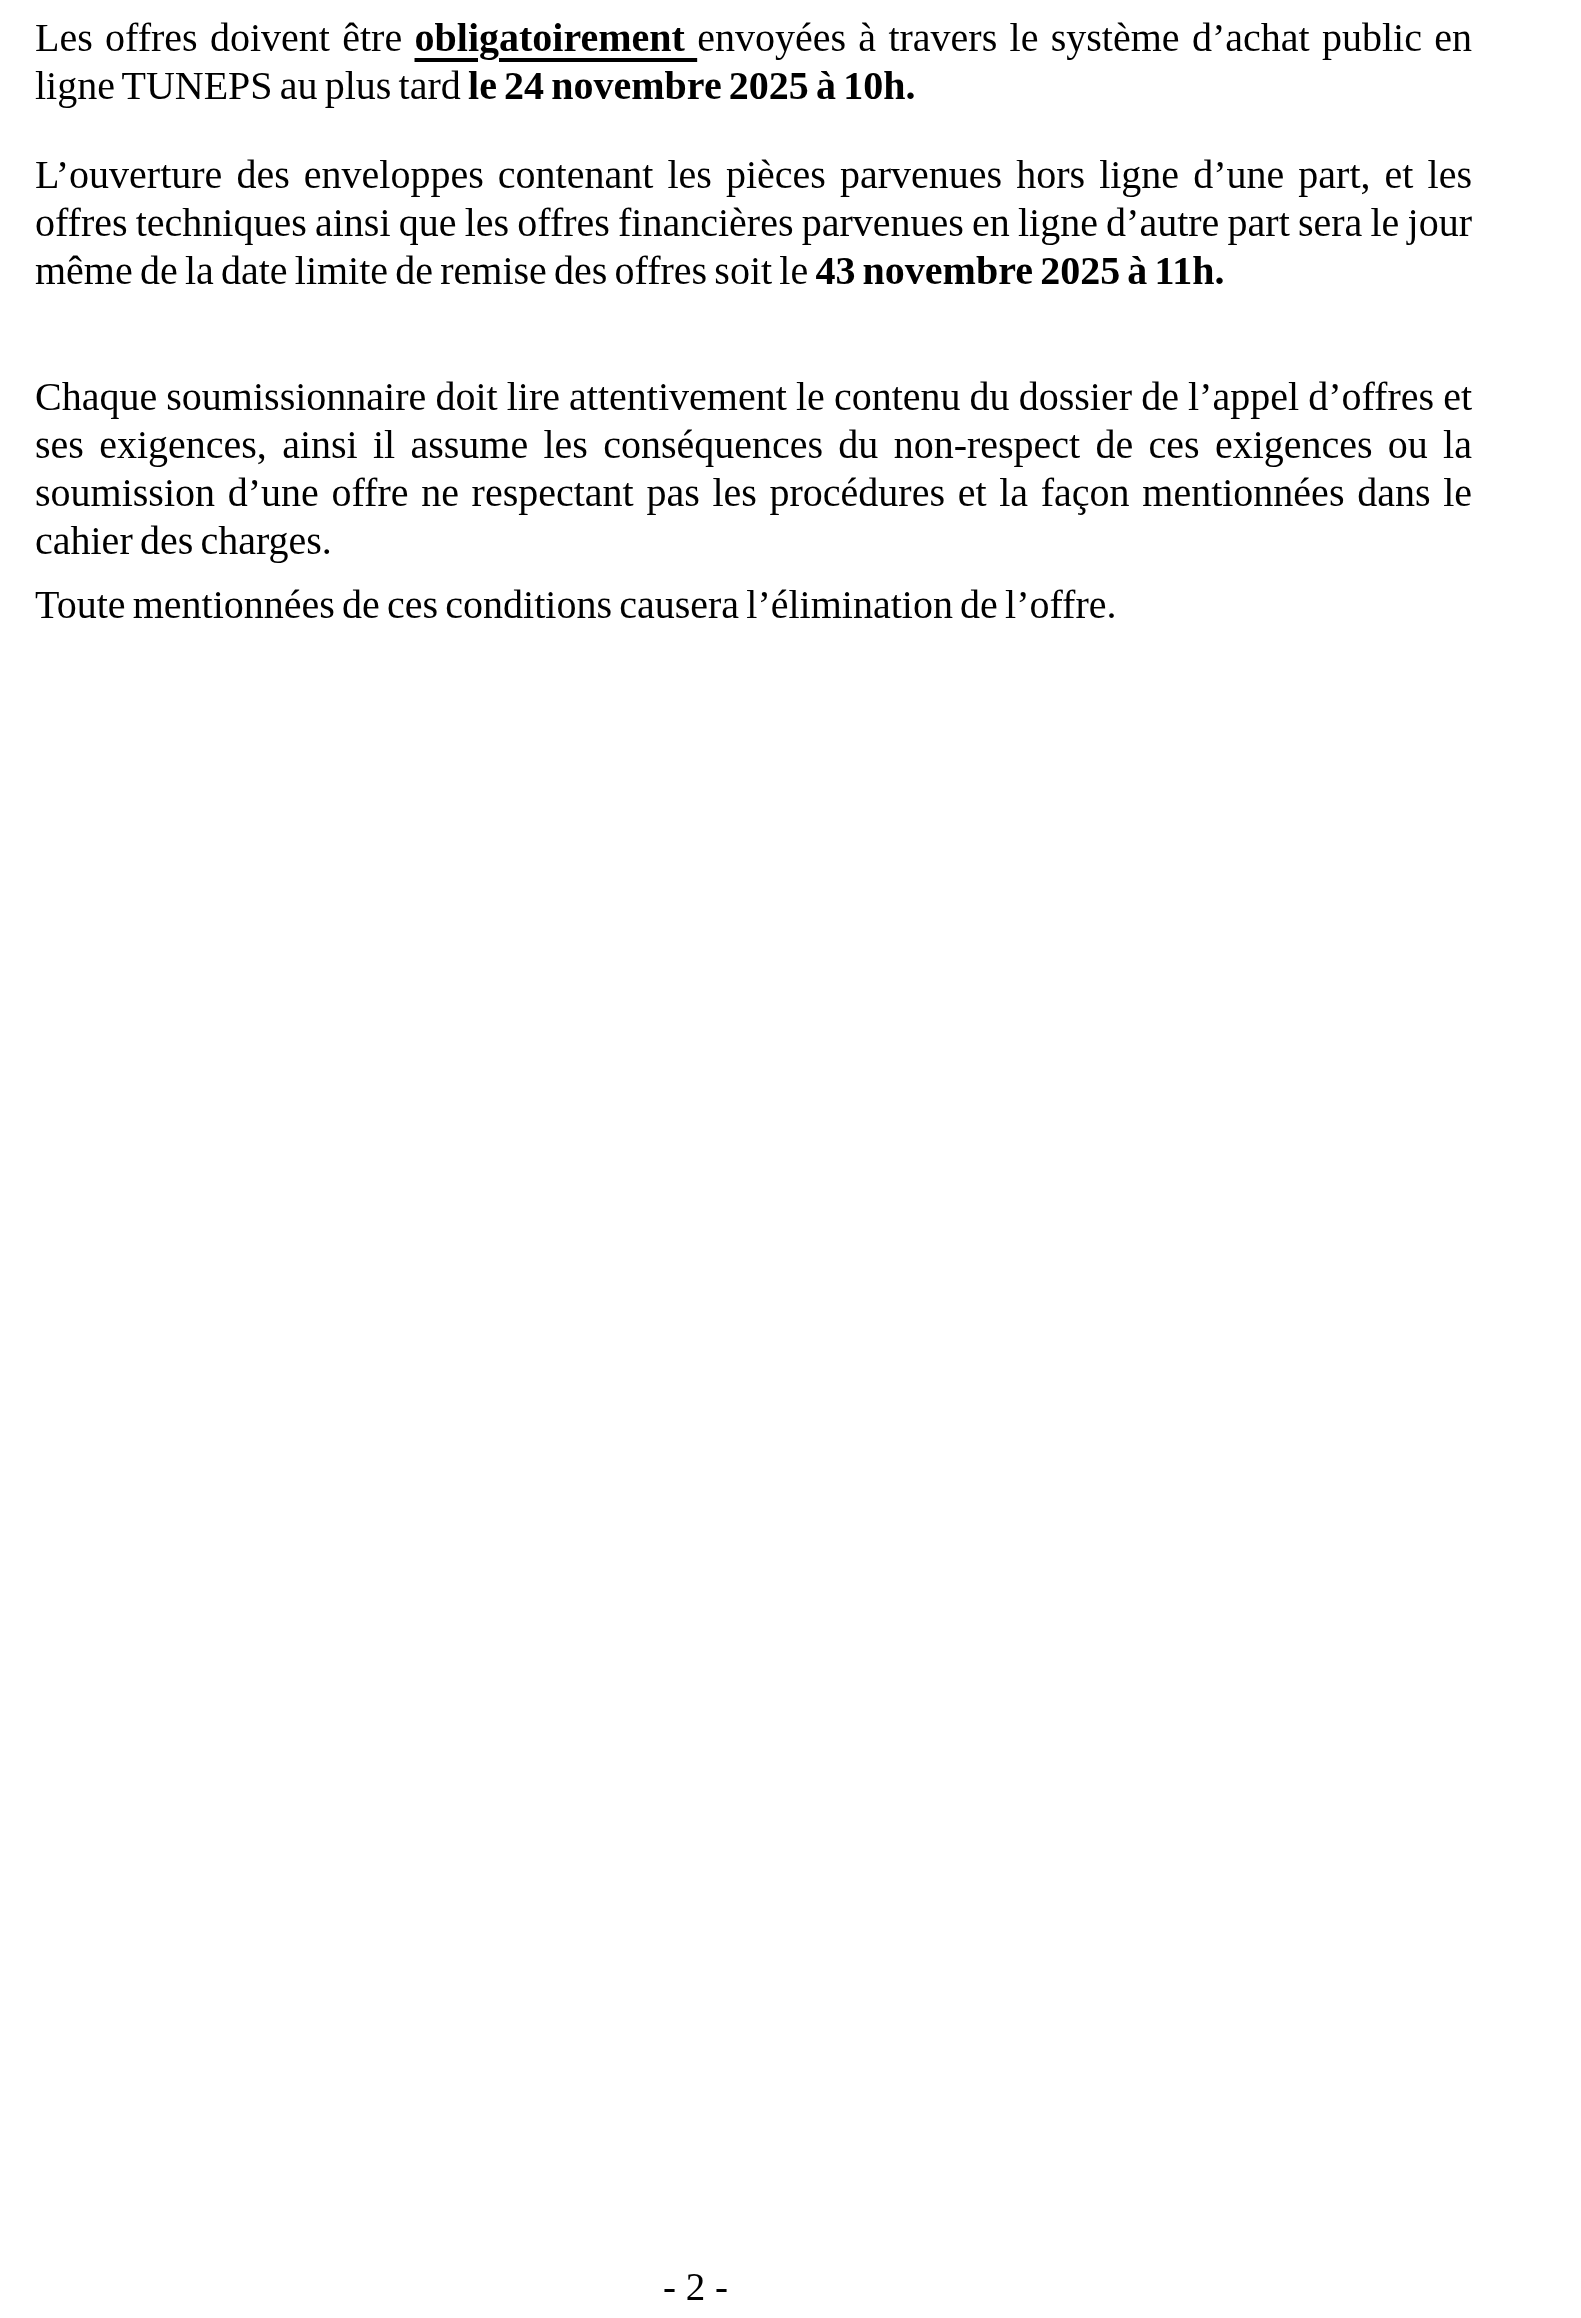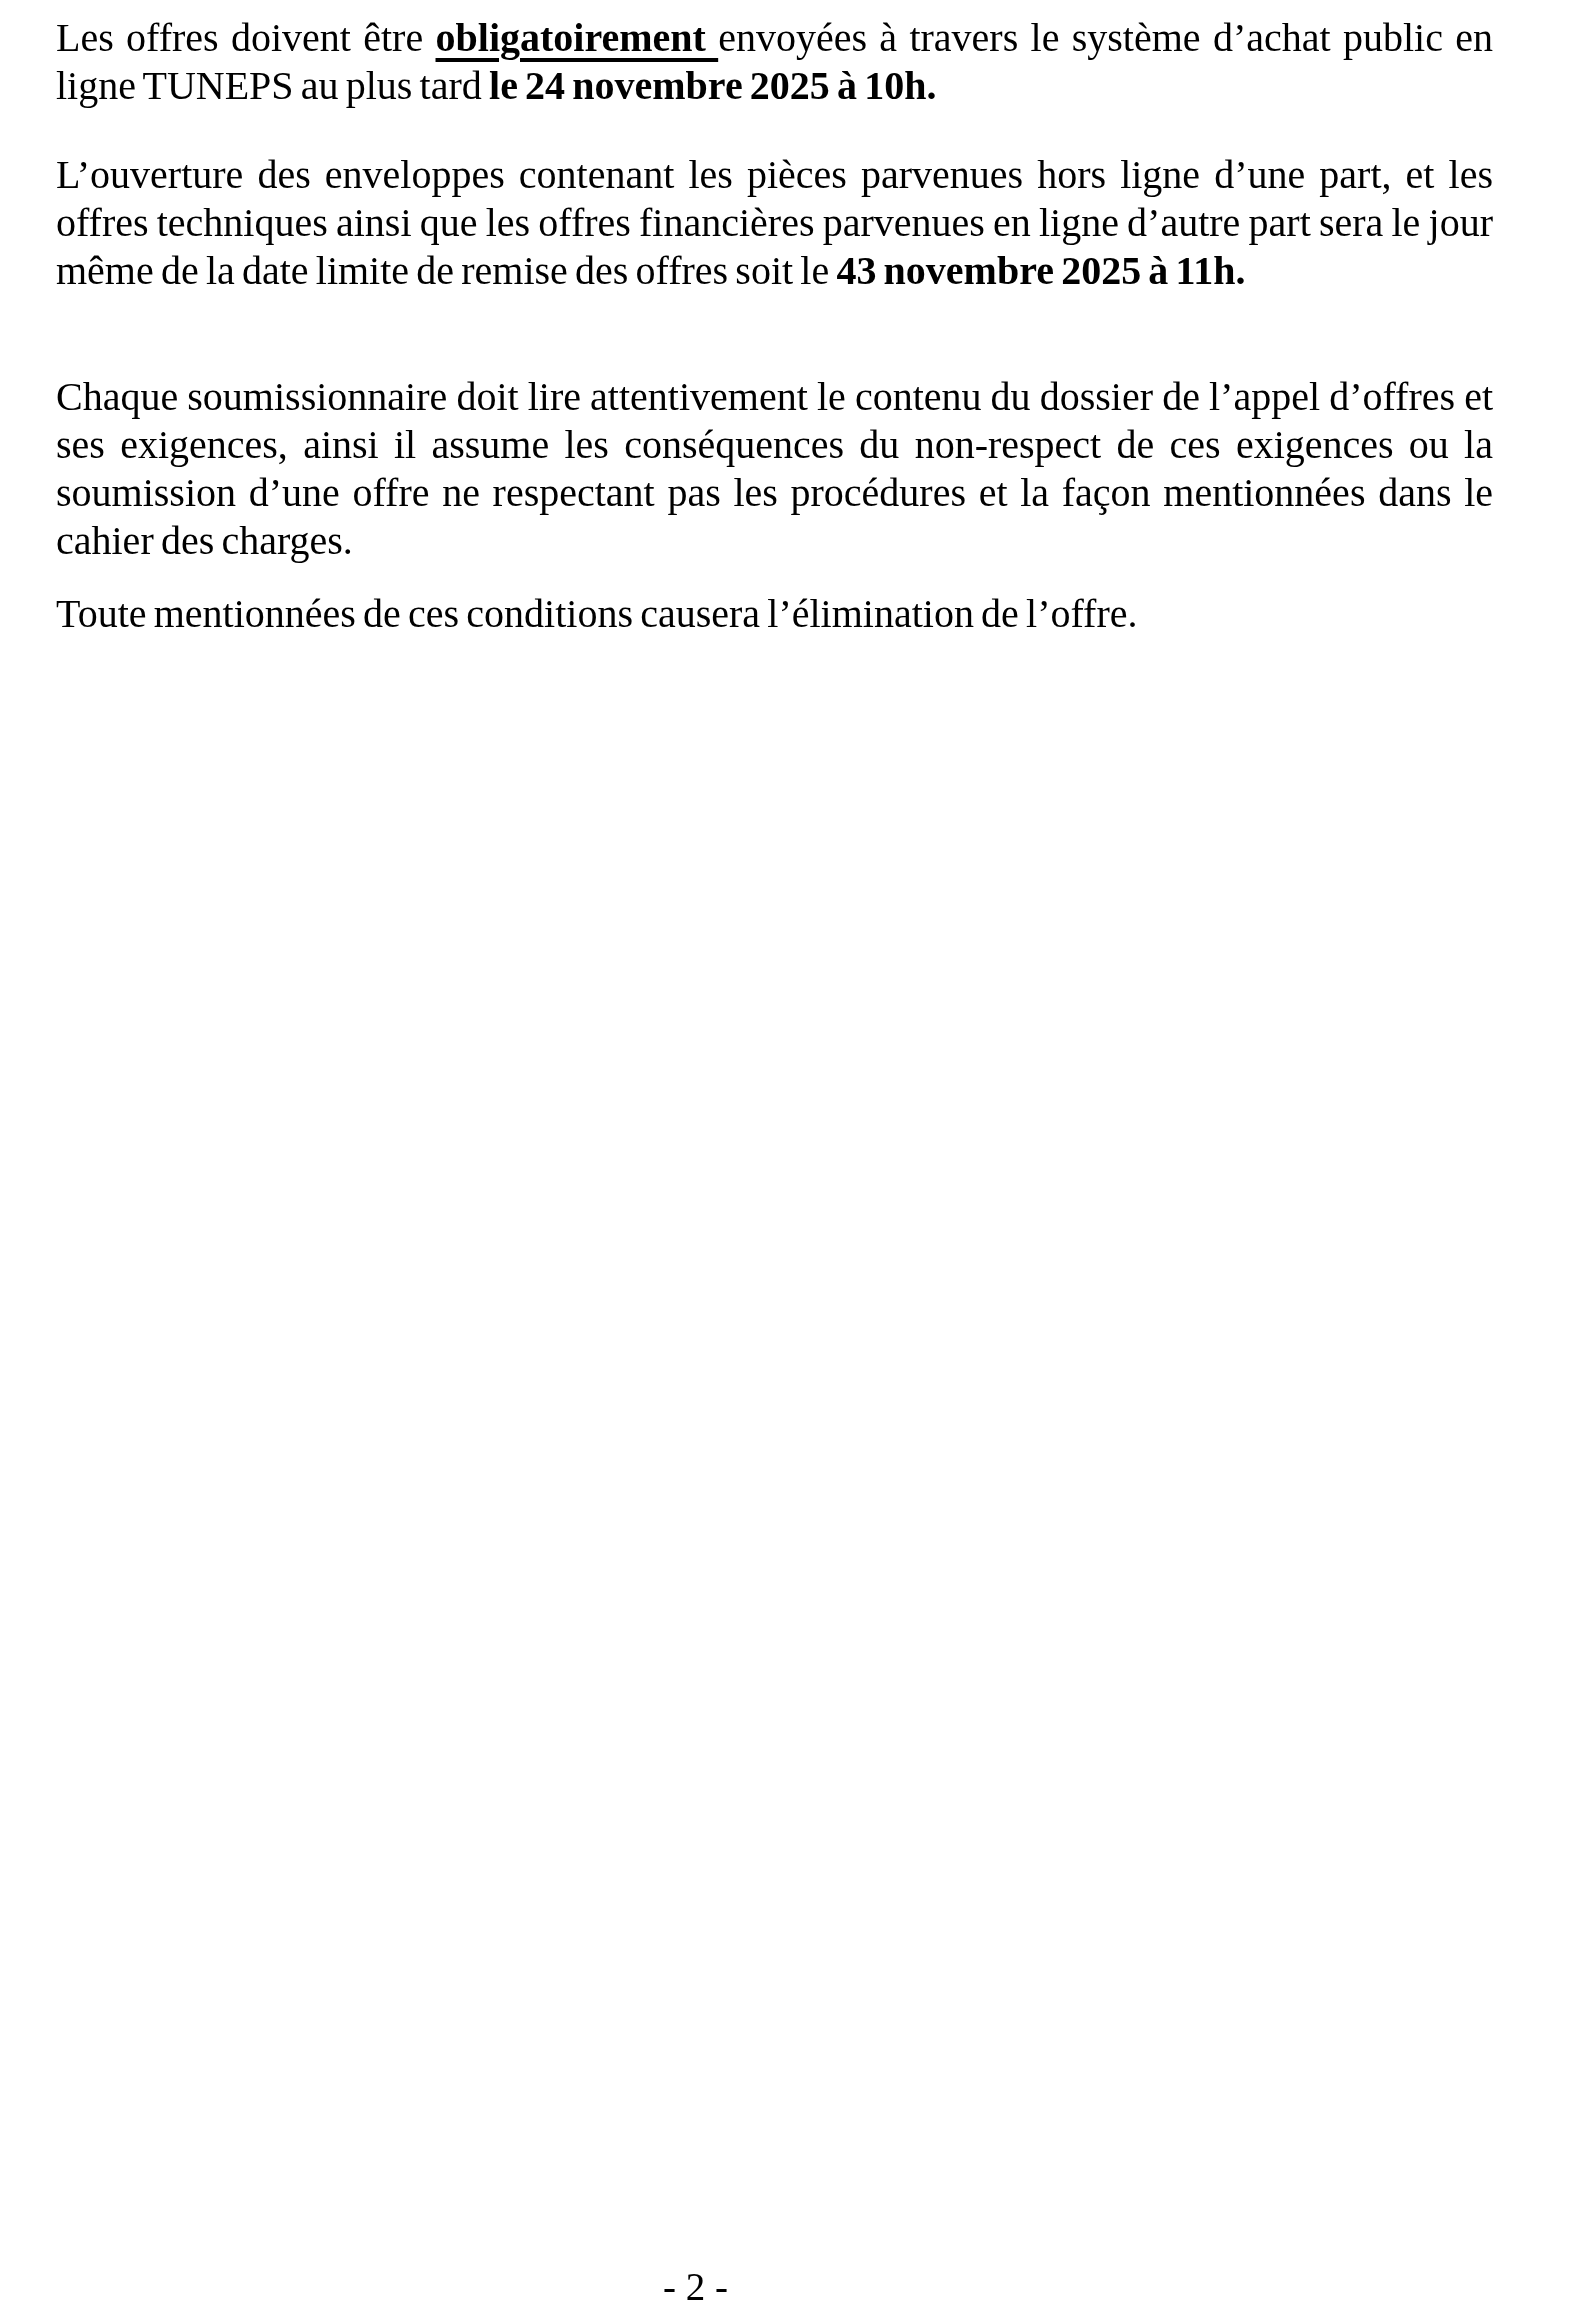--- a/index.html
+++ b/index.html
@@ -11,35 +11,35 @@
     position: relative;
     width: 1582px;
     height: 2319px;
     background: #ffffff;
     color: #000000;
     font-family: "Liberation Serif", "DejaVu Serif", serif;
     overflow: hidden;
   }
   .content {
     position: absolute;
-    left: 56px;
+    left: 35px;
     top: 13.8px;
     width: 1437px;
   }
   .para {
     margin: 0;
     font-size: 40px;
     line-height: 48px;
     text-align: justify;
     word-spacing: -2.8px;
     color: #000000;
   }
   .gap-after-1 { margin-bottom: 41px; }
   .gap-after-2 { margin-bottom: 78px; }
-  .gap-after-3 { margin-bottom: 25px; }
+  .gap-after-3 { margin-bottom: 16px; }
   .b { font-weight: 700; }
   .u {
     text-decoration: underline;
     text-decoration-thickness: 4.1px;
     text-underline-offset: 6.9px;
   }
   .page-number {
     position: absolute;
     left: 663px;
     top: 2263px;

